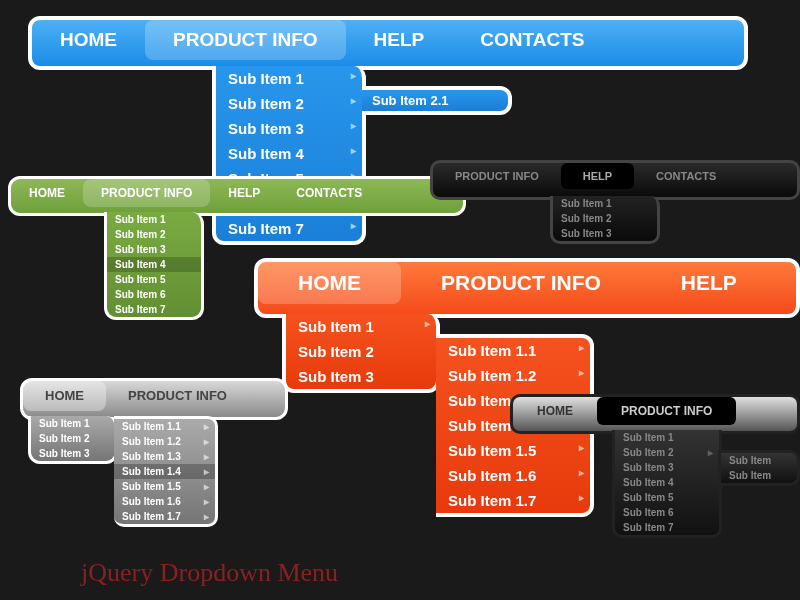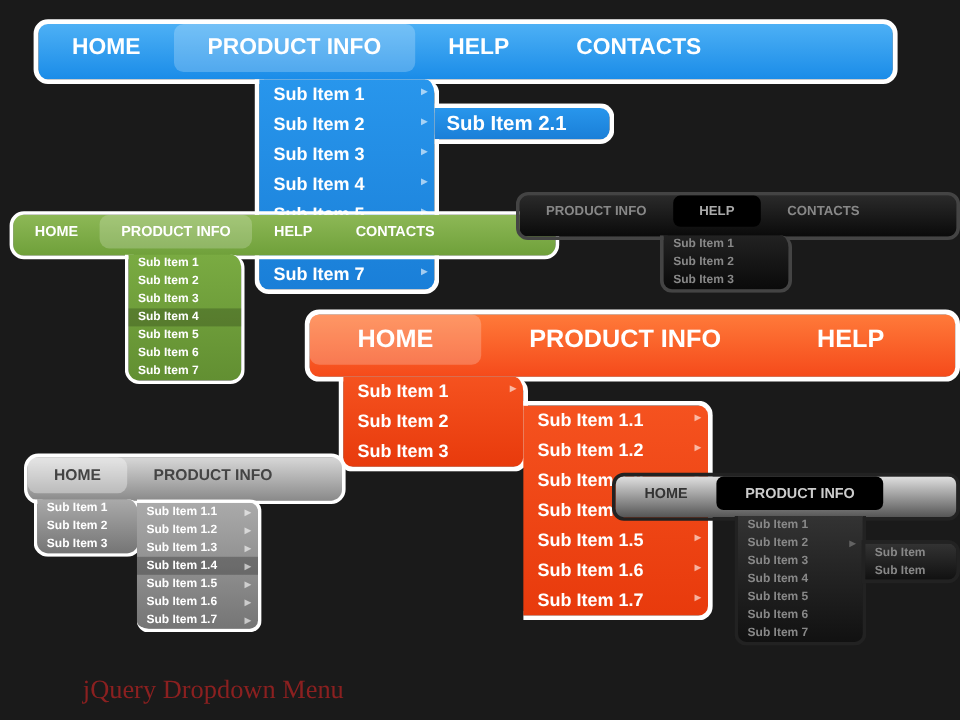--- a/index.html
+++ b/index.html
@@ -13,21 +13,21 @@
 .arrow::after{content:'▸';position:absolute;right:6px;opacity:0.6;font-size:10px}
 .flyout{position:absolute;border:4px solid #fff;border-radius:12px;border-left:none}
 
 
 #blue{top:16px;left:28px;height:54px;background:linear-gradient(#4db0f5,#1a8ce8);width:720px}
 #blue .menu-item{color:#fff;font-size:19px;padding:0 28px;height:40px;line-height:40px}
 #blue .active{background:rgba(255,255,255,0.22)}
 #blue-drop{background:linear-gradient(#2896ec,#1a7fd8);top:66px;left:212px;width:154px}
 #blue-drop .drop-item{color:#fff;font-size:15px;padding:4px 12px}
 #blue-fly{background:linear-gradient(#2896ec,#1a7fd8);top:86px;left:362px;width:150px;border-radius:0 12px 12px 0}
-#blue-fly .drop-item{color:#fff;font-size:17px}
+#blue-fly .drop-item{color:#fff;font-size:13px}
 
 
 #green{top:176px;left:8px;height:40px;background:linear-gradient(#8db856,#6fa03a);width:458px;border-width:3px}
 #green .menu-item{color:#fff;font-size:12px;padding:0 18px;height:28px;line-height:28px}
 #green .active{background:rgba(255,255,255,0.2)}
 #green-drop{background:linear-gradient(#7aab42,#628f32);top:212px;left:104px;width:100px;border-width:3px}
 #green-drop .drop-item{color:#fff;font-size:10px;padding:2px 8px}
 #green-drop .sel{background:rgba(0,0,0,0.2)}
 
 
@@ -58,21 +58,21 @@
 
 
 #dark2{top:394px;left:510px;height:40px;background:linear-gradient(#e0e0e0,#555);width:290px;border:3px solid #222;border-radius:10px}
 #dark2 .menu-item{color:#333;font-size:12px;padding:0 24px;height:28px;line-height:28px}
 #dark2 .active{background:#000;color:#ccc;border-radius:6px}
 #dark2-drop{background:linear-gradient(#333,#111);top:430px;left:612px;width:110px;border:3px solid #222;border-top:none;border-radius:0 0 10px 10px}
 #dark2-drop .drop-item{color:#888;font-size:10px;padding:2px 8px}
 #dark2-fly{background:linear-gradient(#333,#111);top:450px;left:718px;width:82px;border:3px solid #222;border-radius:0 10px 10px 0}
 #dark2-fly .drop-item{color:#888;font-size:10px;padding:2px 8px}
 
-#title{position:absolute;bottom:12px;left:69px;font-size:22px;color:#8b2020;font-family:Georgia,serif}
+#title{position:absolute;bottom:12px;left:81px;font-size:26px;color:#8b2020;font-family:Georgia,serif}
 </style>
 </head>
 <body>
 
 <div id="blue" class="menu">
   <div class="menu-top">
     <div class="menu-item">HOME</div>
     <div class="menu-item active">PRODUCT INFO</div>
     <div class="menu-item">HELP</div>
     <div class="menu-item">CONTACTS</div>

